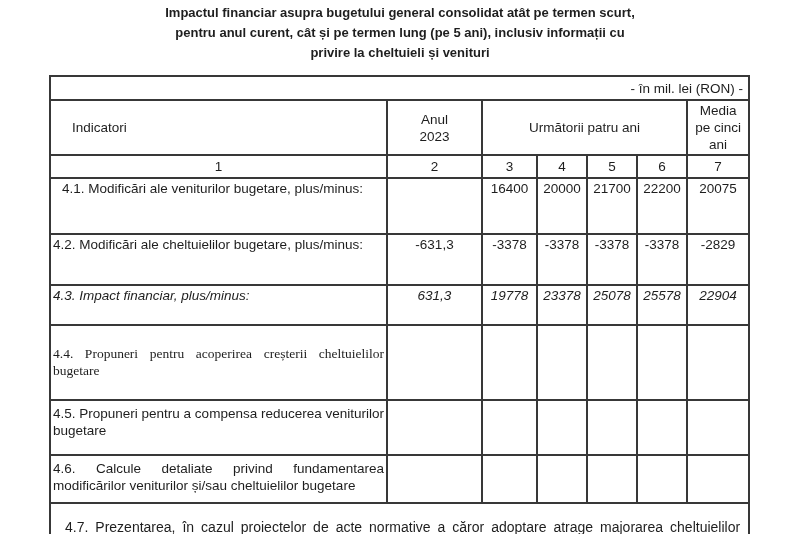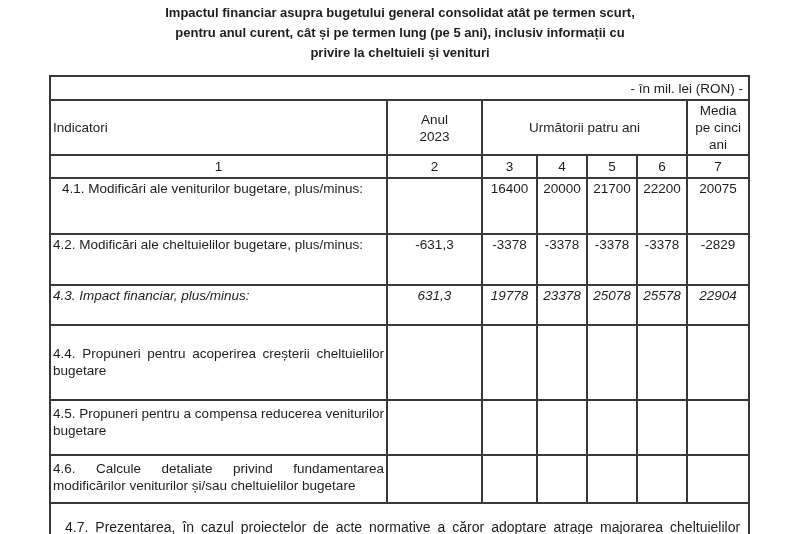--- a/index.html
+++ b/index.html
@@ -24,27 +24,27 @@
     vertical-align:top;
     padding:1px 2px;
     line-height:17px;
     overflow:hidden;
     word-spacing:normal;
   }
   tr.r-unit{height:24px;margin-top:13px;}
   tr.r-unit td{text-align:right;padding-right:5px;vertical-align:middle;line-height:15px;}
   tr.r-head{height:55px;}
   tr.r-head td{vertical-align:middle;text-align:center;white-space:pre-line;line-height:17px;}
-  tr.r-head td.hleft{text-align:left;padding-left:2px;white-space:normal;}
+  tr.r-head td.hleft{text-align:left;padding-left:21px;white-space:normal;}
   tr.r-num{height:23px;}
   tr.r-num td{text-align:center;vertical-align:middle;}
   tr.r41{height:56px;}
   tr.r42{height:51px;}
   tr.r43{height:40px;font-style:italic;}
-  tr.r44{height:75px;}
+  tr.r44{height:75px;font-family:Liberation Serif, serif;}
   tr.r45{height:55px;}
   tr.r46{height:48px;}
   tr.r47{height:92px;}
   td.lbl{text-align:justify;padding-left:1px;padding-right:1px;padding-top:2px;}
   td.ind{text-indent:9px;padding-left:3px;}
   td.val{text-align:center;padding-top:2px;}
   tr.r44 td.lbl{vertical-align:middle;padding-top:0;}
   tr.r45 td.lbl,tr.r46 td.lbl{padding-top:4px;}
   tr.r47 td.lbl{
     padding:14px 8px 0 5px;text-indent:9px;

